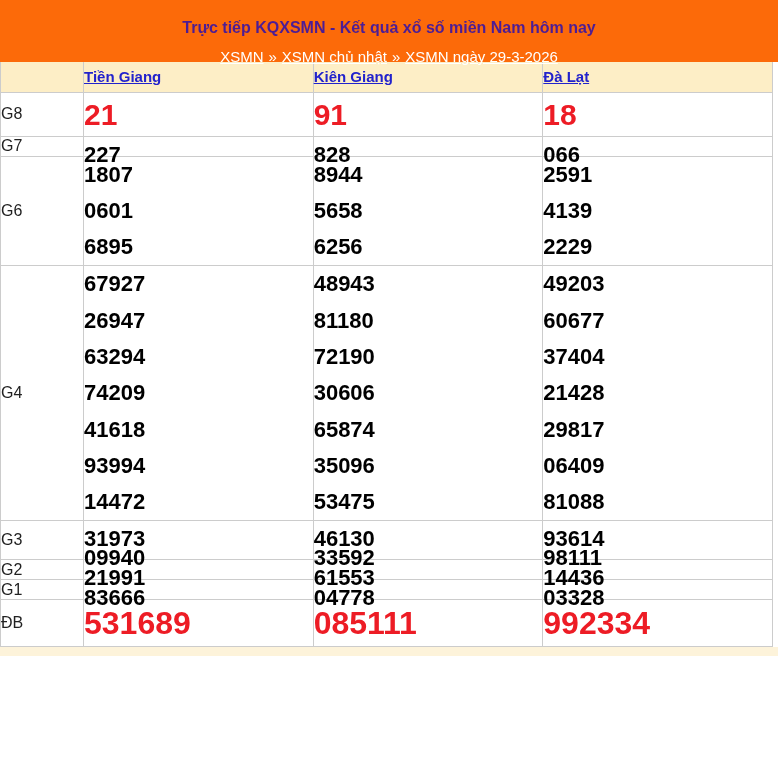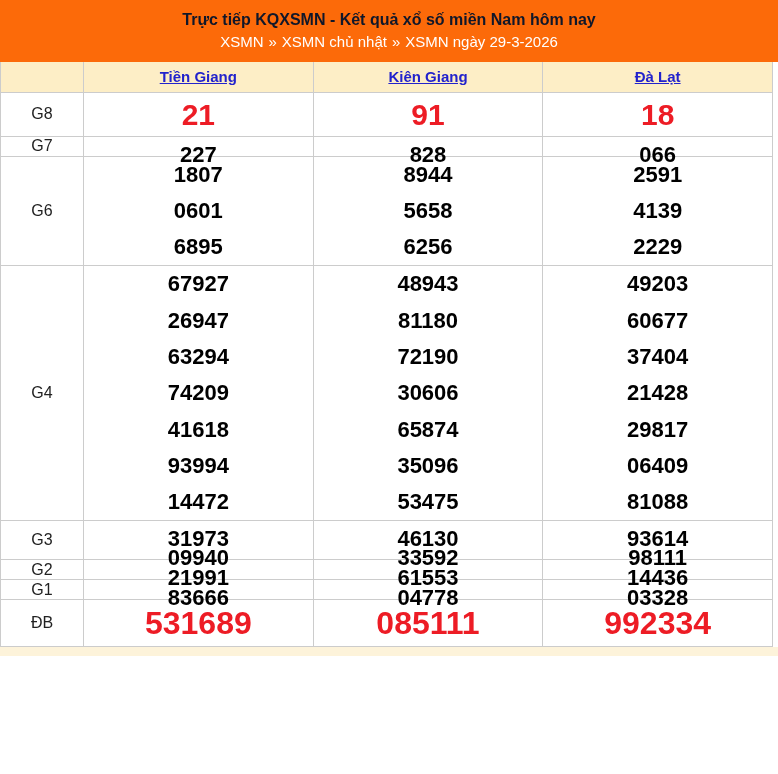--- a/index.html
+++ b/index.html
@@ -23,51 +23,52 @@
 
   
   .banner{
     width:778px;
     height:62px;
     background:var(--orange);
     text-align:center;
     padding-top:9px;
   }
   .title{
-    margin:0;
-    color:#0f172a;
+    margin:8px;
+    color:#4c1d95;
     font-size:16px;
     font-weight:bold;
     line-height:21px;
   }
   .breadcrumb{
     color:#ffffff;
     font-size:15px;
     line-height:21px;
     margin-top:1px;
   }
   .breadcrumb a{
     color:#ffffff;
+    text-decoration:underline;
     cursor:pointer;
   }
   .breadcrumb .sep{
     margin:0 5px;
   }
 
   
   table.results{
     width:773px;
     border-collapse:collapse;
     table-layout:fixed;
     background:#ffffff;
   }
   .results th,.results td{
     border:1px solid var(--border);
     padding:0;
-    text-align:center;
+    text-align:left;
   }
   .results thead th{border-top:none;}
   .results thead tr{
     height:30px;
     background:var(--cream);
   }
   th.corner{width:83px;}
   .results thead a{
     color:var(--blue);
     font-size:15px;

